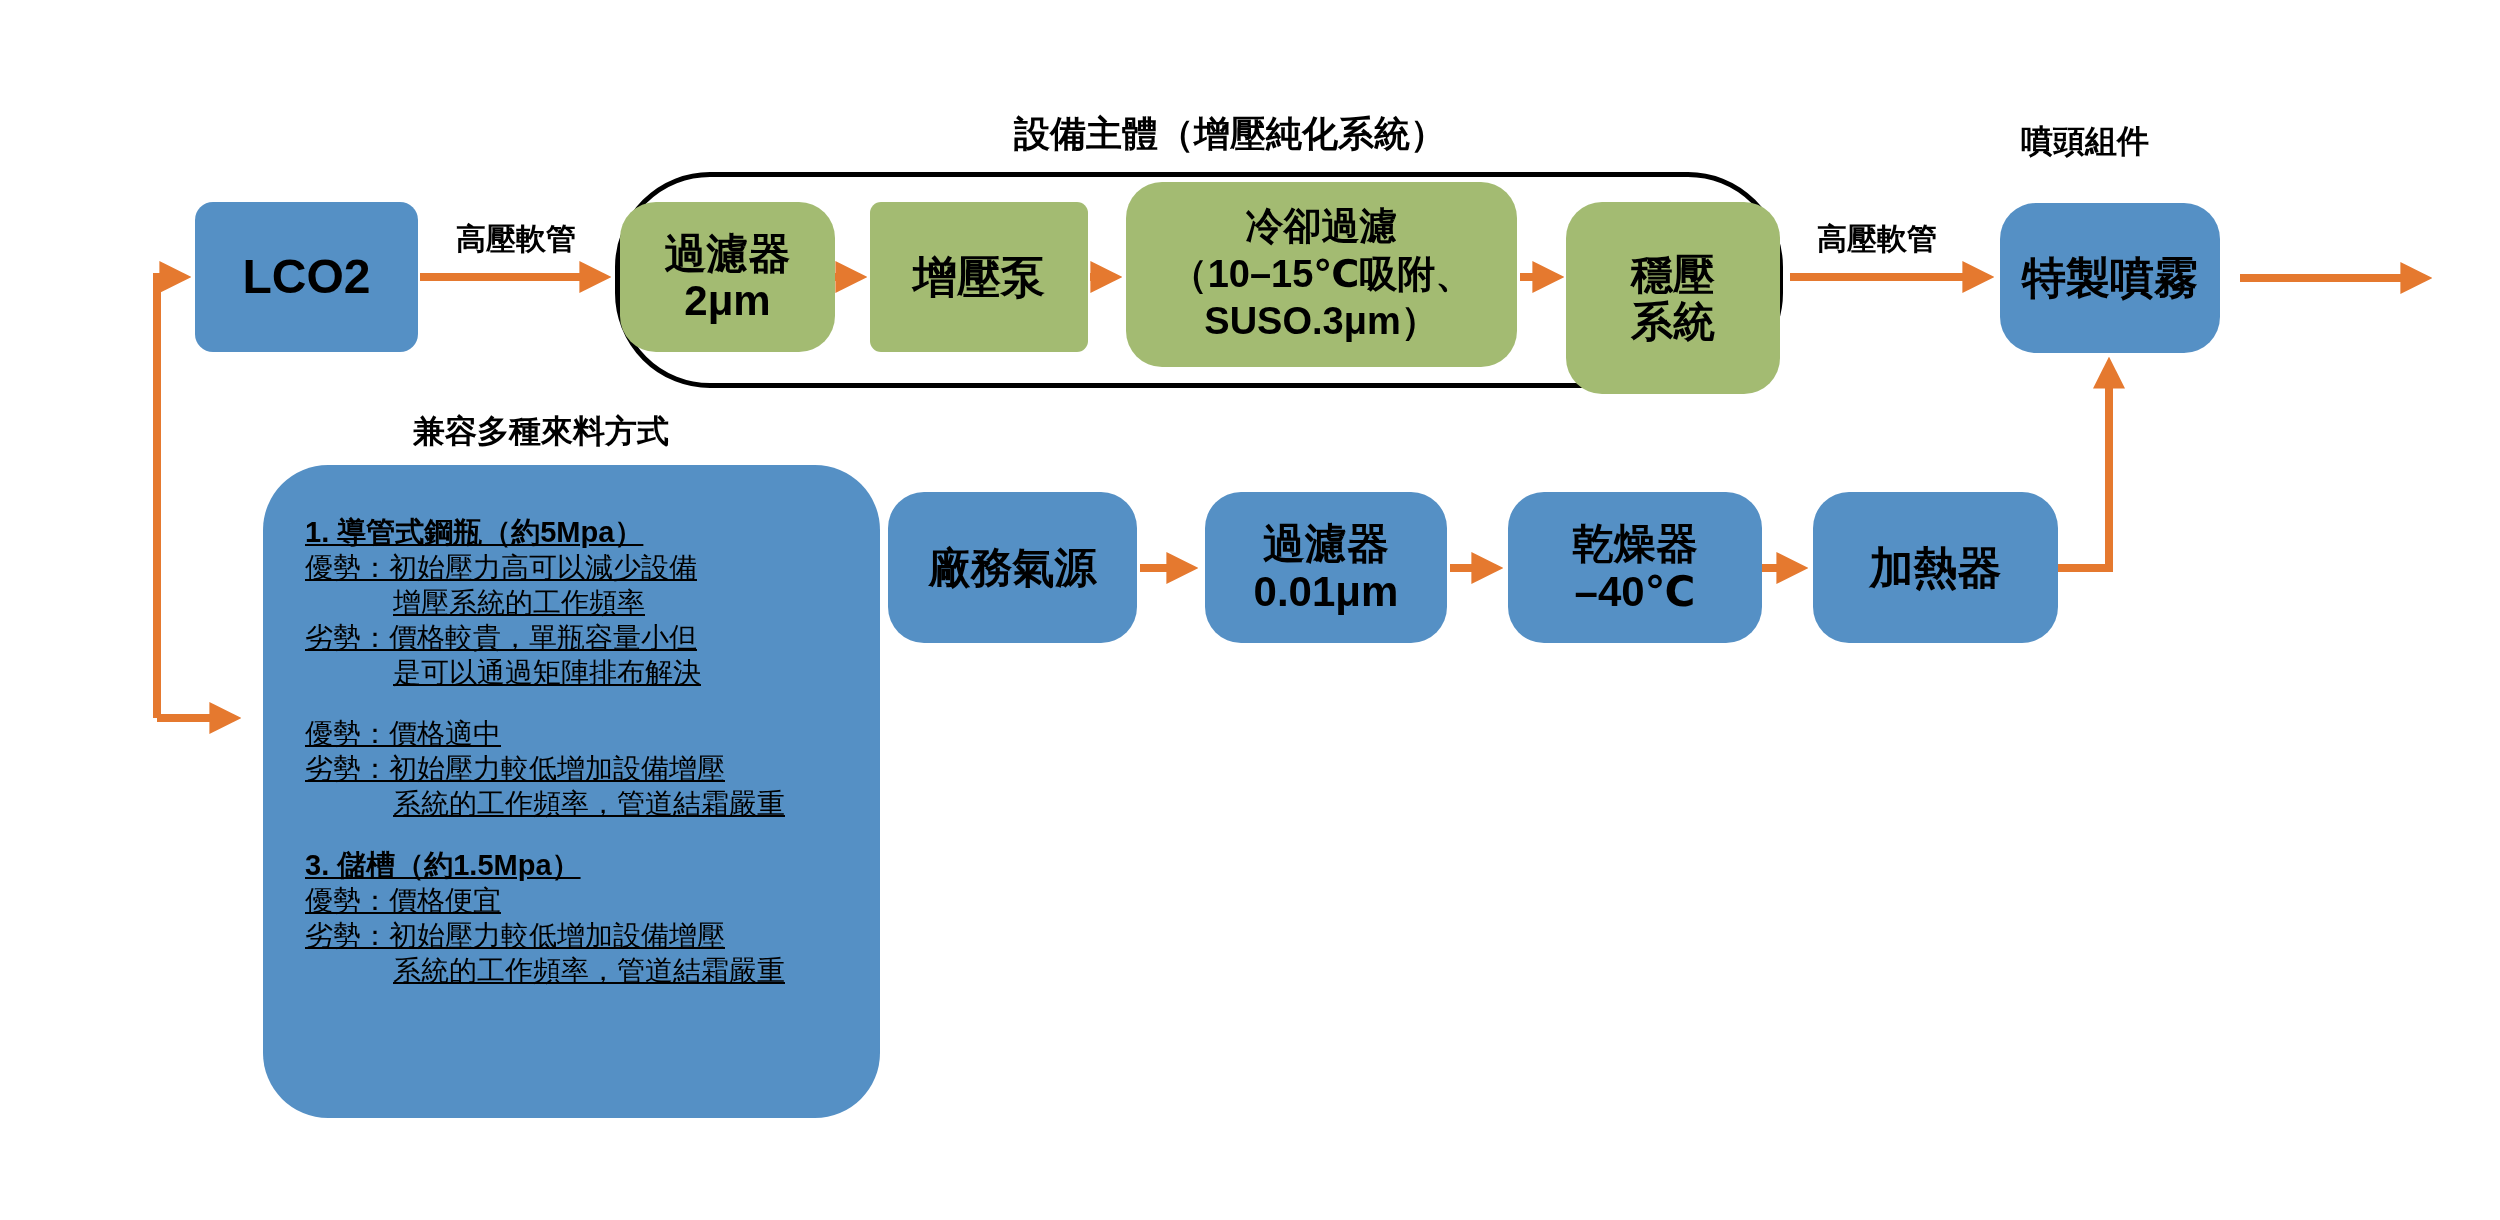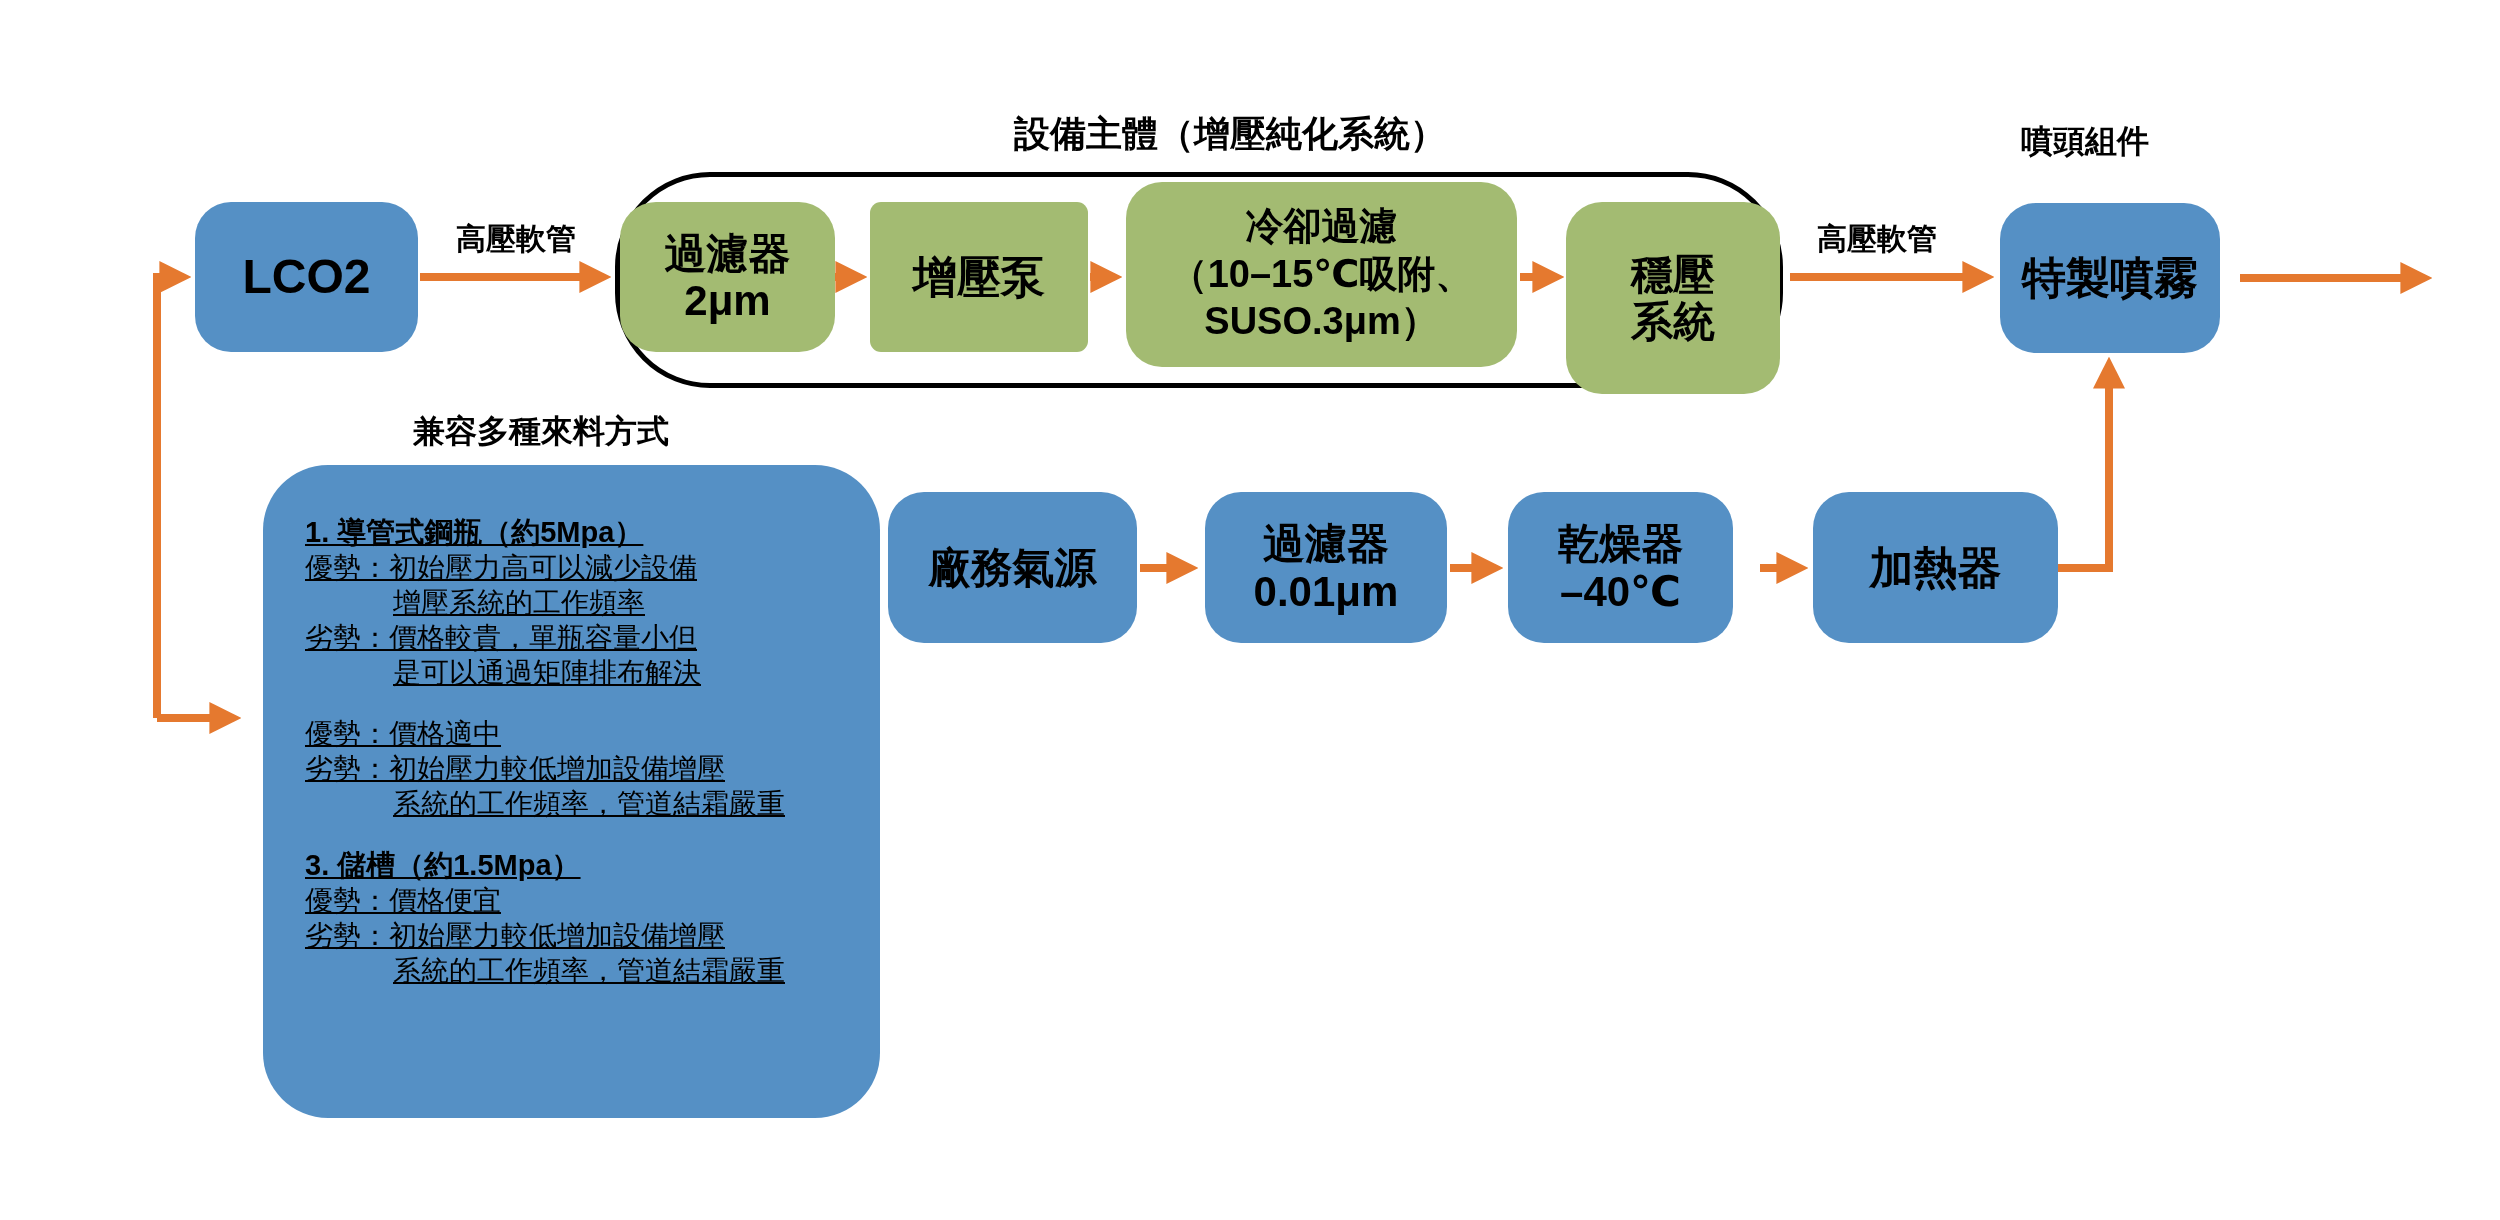--- a/index.html
+++ b/index.html
@@ -80,21 +80,21 @@
   </svg>
 
   <div class="syscontainer"></div>
 
   <div class="title" style="left:930px; top:110px; width:600px; font-size:36px;">設備主體（增壓純化系統）</div>
   <div class="title" style="left:291px; top:410px; width:500px;">兼容多種來料方式</div>
   <div class="title" style="left:1935px; top:120px; width:300px;">噴頭組件</div>
   <div class="edge-label" style="left:366px; top:219px; width:300px;">高壓軟管</div>
   <div class="edge-label" style="left:1727px; top:219px; width:300px;">高壓軟管</div>
 
-  <div class="node blue f48" style="left:195px; top:202px; width:223px; height:150px;">
+  <div class="node blue f48" style="left:195px; top:202px; width:223px; height:150px;border-radius:18px;">
     <div>LCO2</div>
   </div>
 
   <div class="node green f42" style="left:620px; top:202px; width:215px; height:150px;">
     <div>過濾器</div>
     <div>2μm</div>
   </div>
 
   <div class="node green f44" style="left:870px; top:202px; width:218px; height:150px;border-radius:11px;">
     <div>增壓泵</div>
@@ -117,21 +117,21 @@
 
   <div class="node blue f42" style="left:888px; top:492px; width:249px; height:151px;">
     <div>廠務氣源</div>
   </div>
 
   <div class="node blue f42" style="left:1205px; top:492px; width:242px; height:151px;">
     <div>過濾器</div>
     <div>0.01μm</div>
   </div>
 
-  <div class="node blue f42" style="left:1508px; top:492px; width:225px; height:151px;">
+  <div class="node blue f42" style="left:1508px; top:492px; width:254px; height:151px;">
     <div>乾燥器</div>
     <div>–40℃</div>
   </div>
 
   <div class="node blue f44" style="left:1813px; top:492px; width:245px; height:151px;">
     <div>加熱器</div>
   </div>
 
   <div class="feedbox"></div>
   <div class="feedtext">

